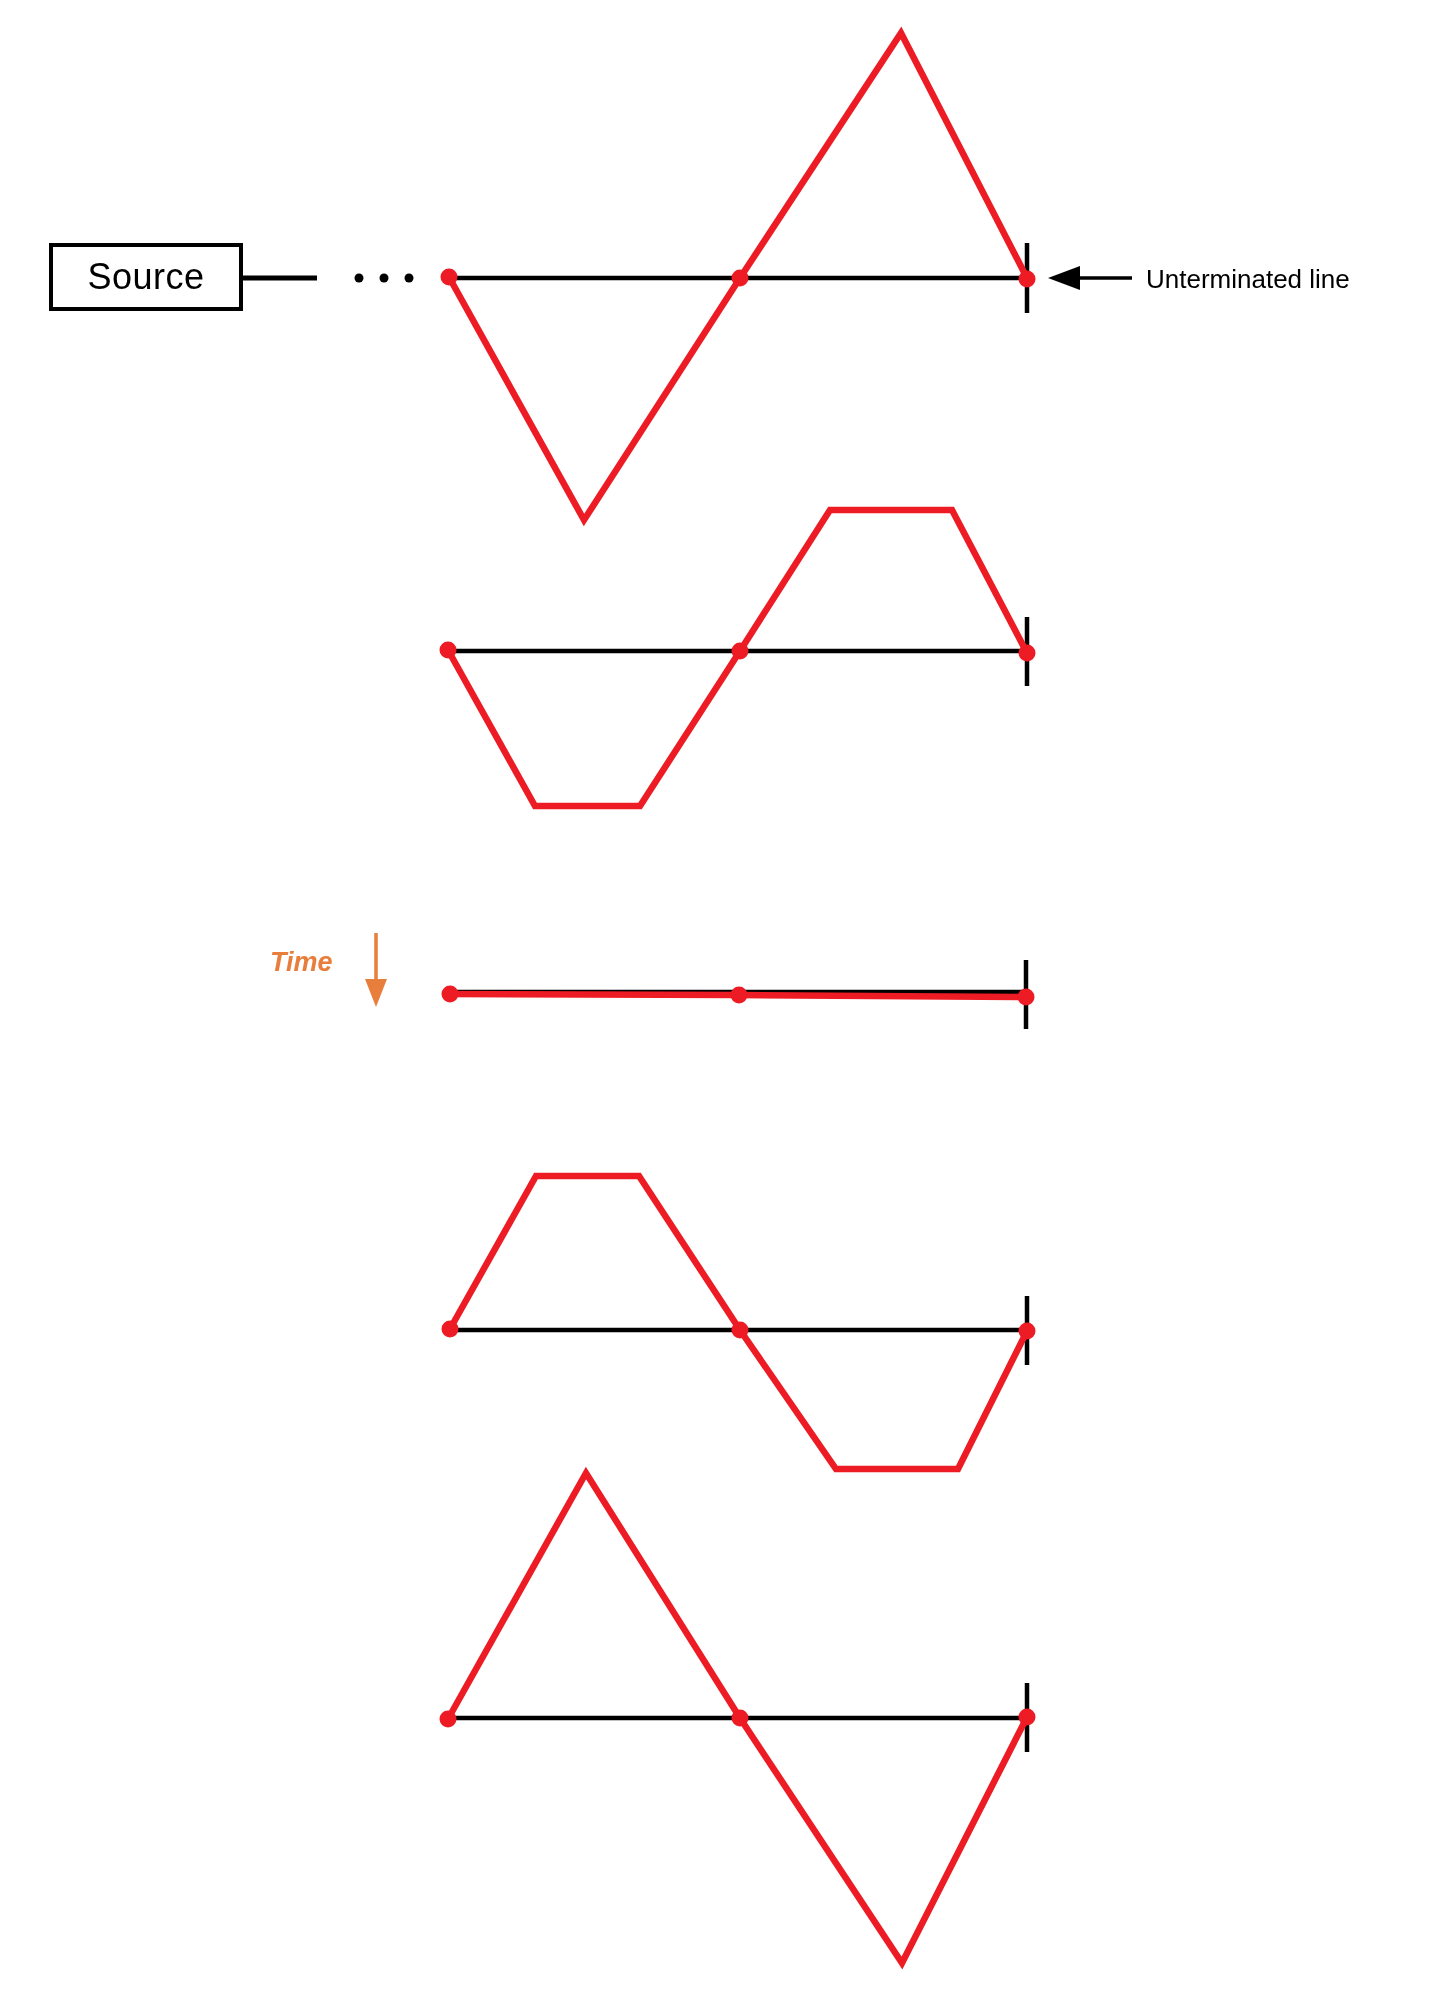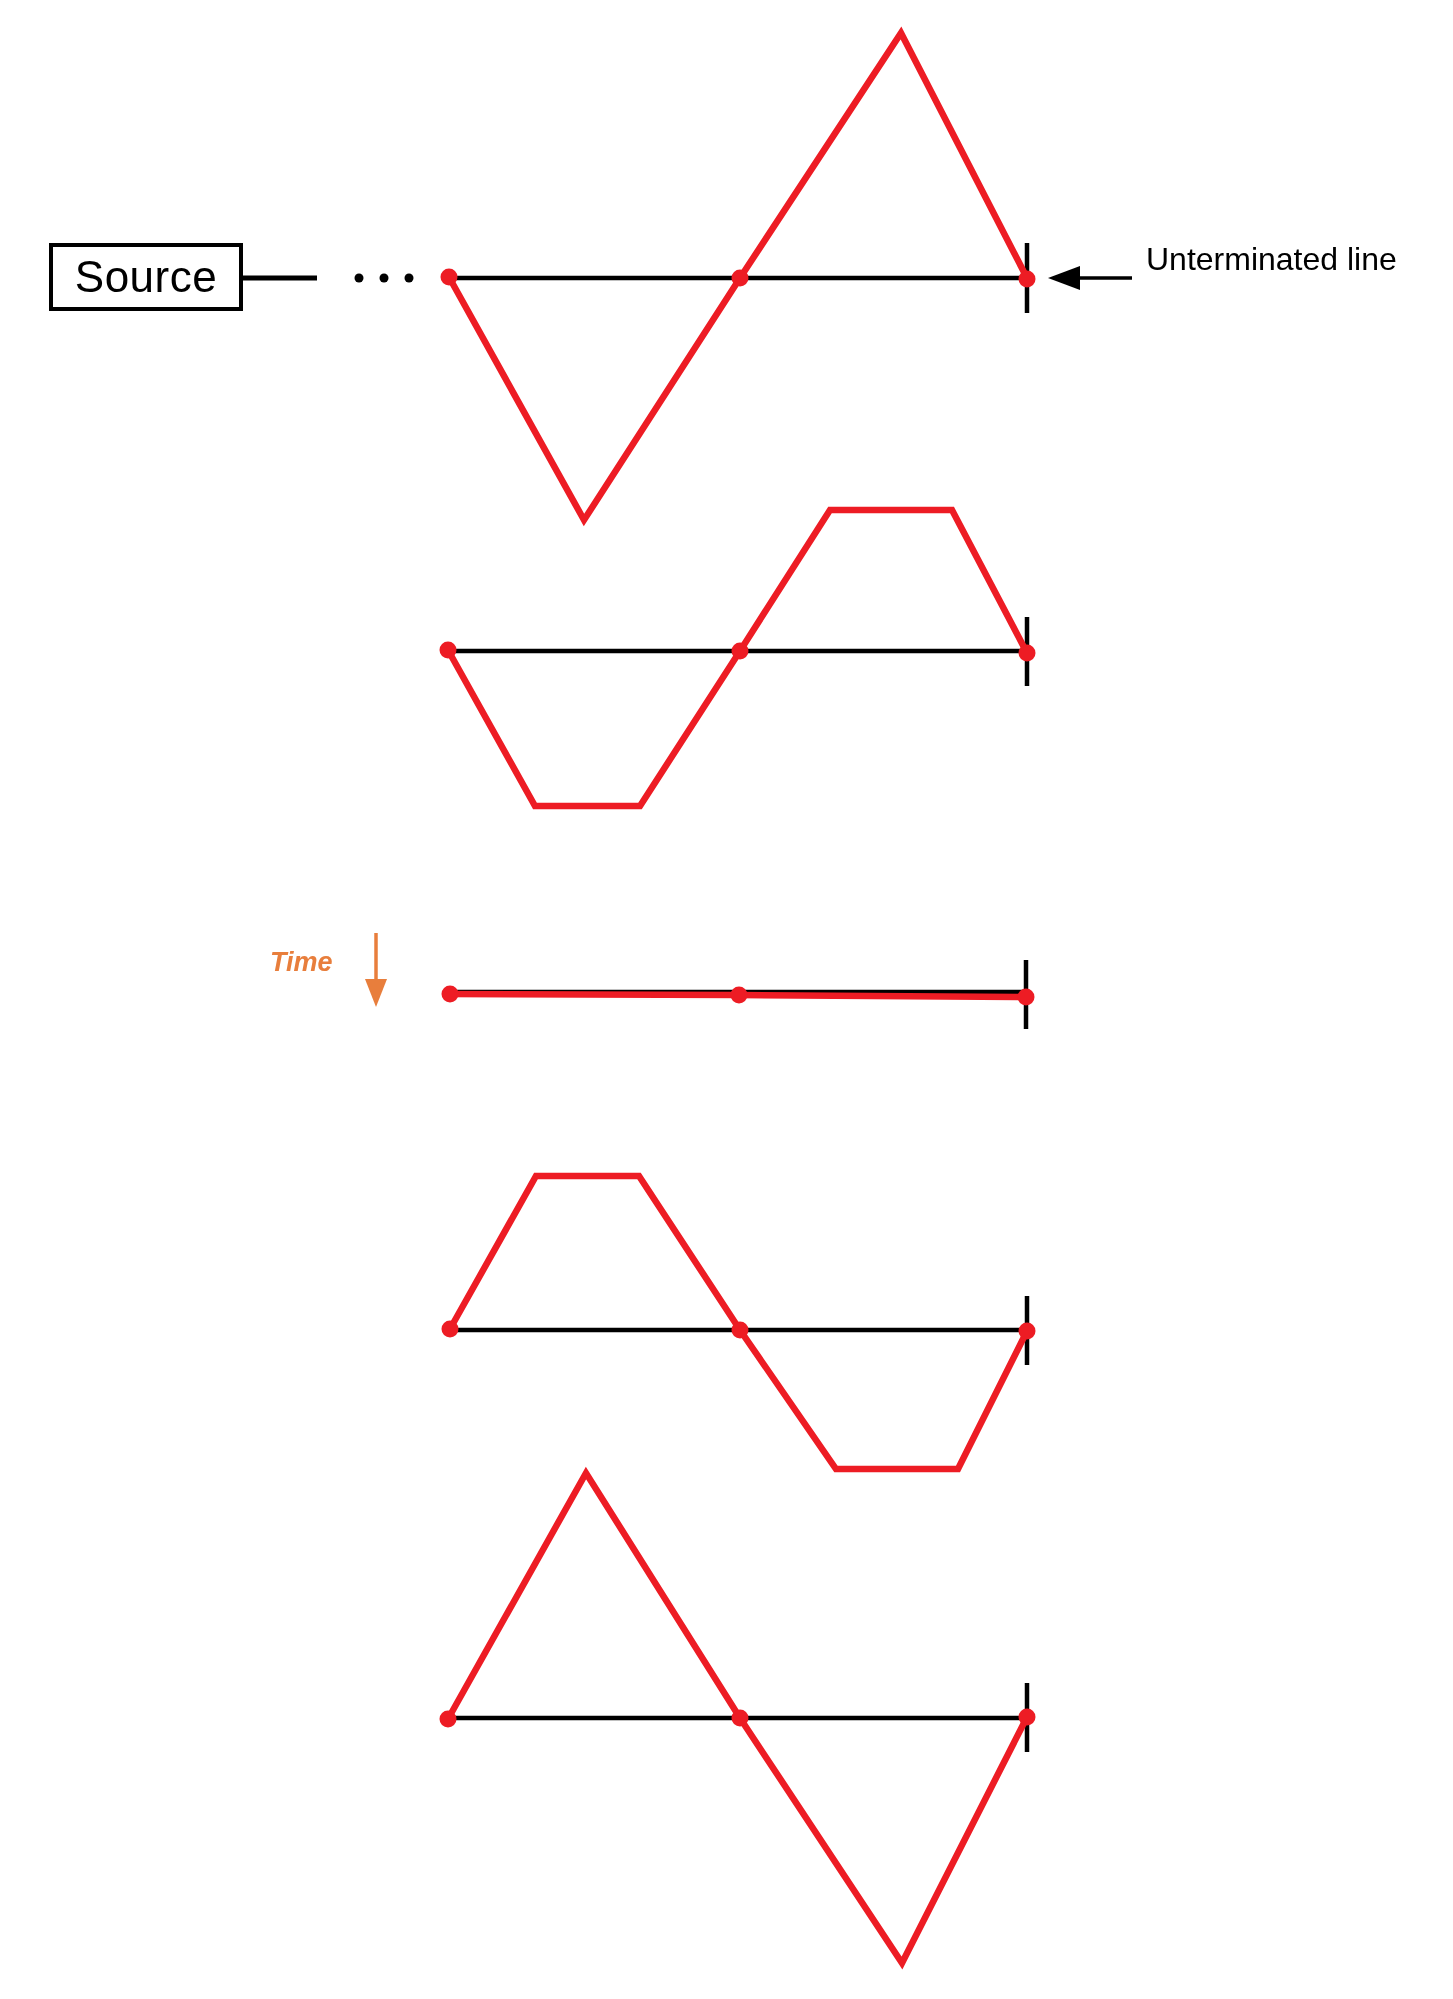--- a/index.html
+++ b/index.html
@@ -26,38 +26,38 @@
     top: 243px;
     width: 194px;
     height: 68px;
     border: 4px solid #000000;
     box-sizing: border-box;
     display: flex;
     align-items: center;
     justify-content: center;
   }
   .source-box span {
-    font-size: 44px;
+    font-size: 36px;
     color: #000000;
     letter-spacing: 0.5px;
   }
   .time-label {
     position: absolute;
     left: 270px;
     top: 942px;
     font-size: 27px;
     font-style: italic;
     font-weight: bold;
     line-height: 40px;
   }
   .unterminated-label {
     position: absolute;
     left: 1146px;
-    top: 241px;
-    font-size: 32px;
+    top: 261px;
+    font-size: 26px;
     line-height: 36px;
     color: #000000;
     white-space: nowrap;
   }
 </style>
 </head>
 <body>
 
 <div class="canvas">
 

